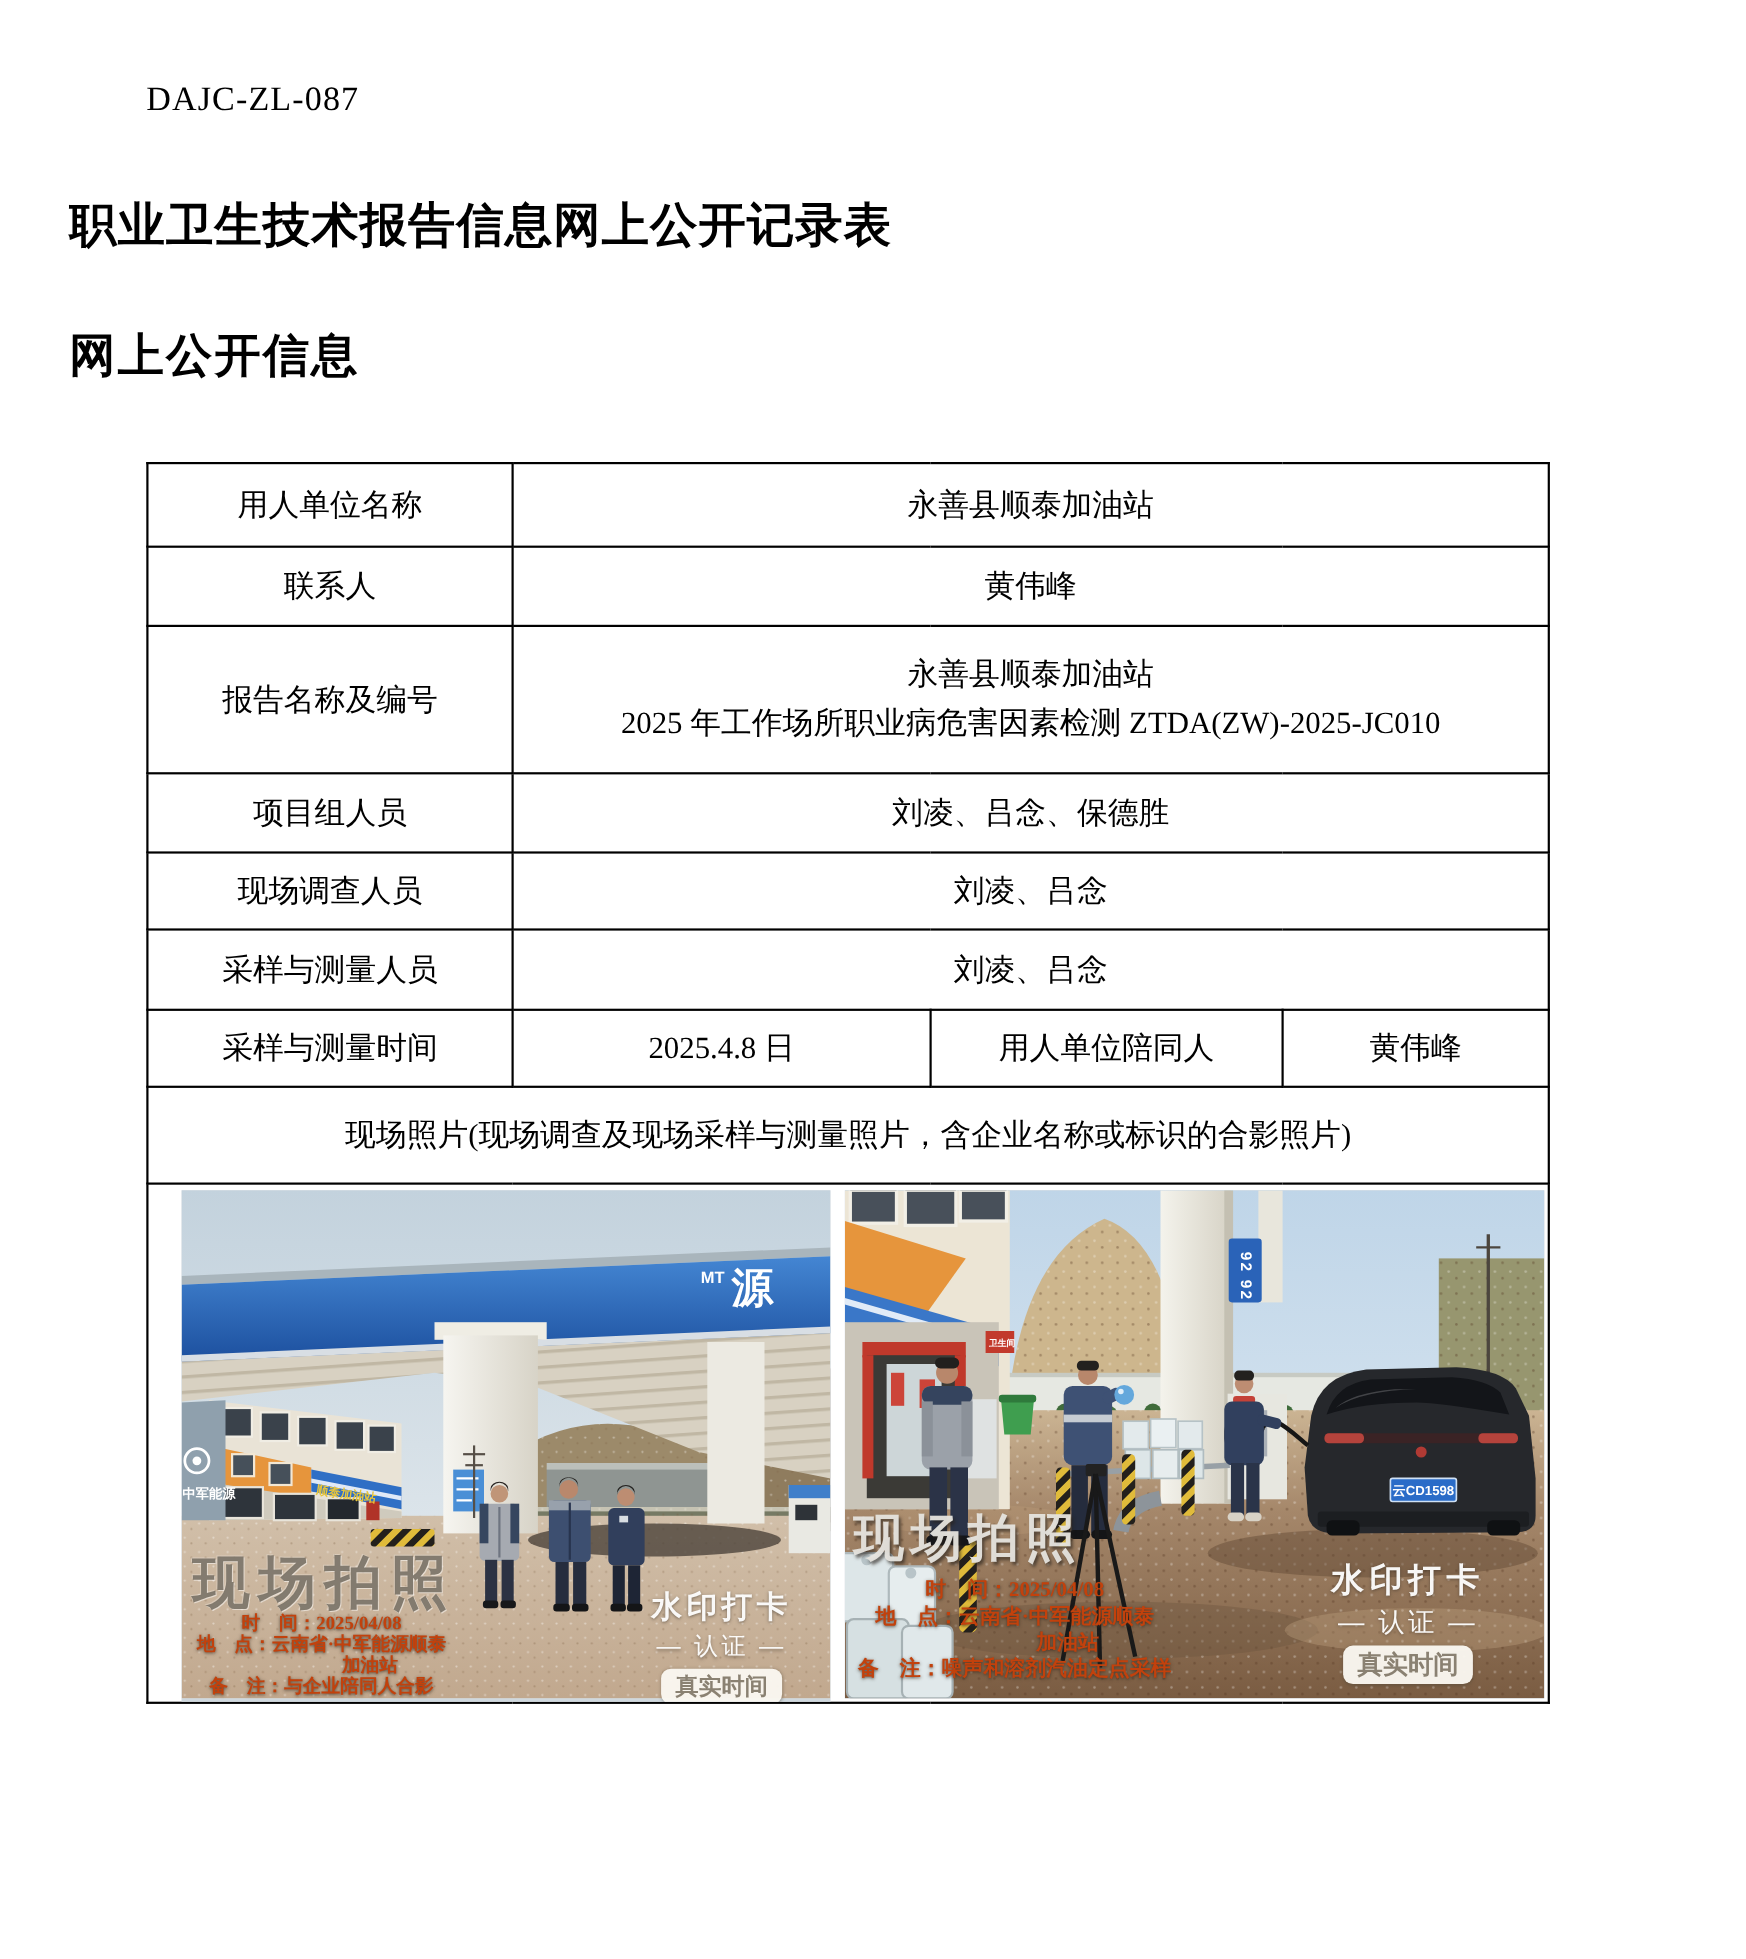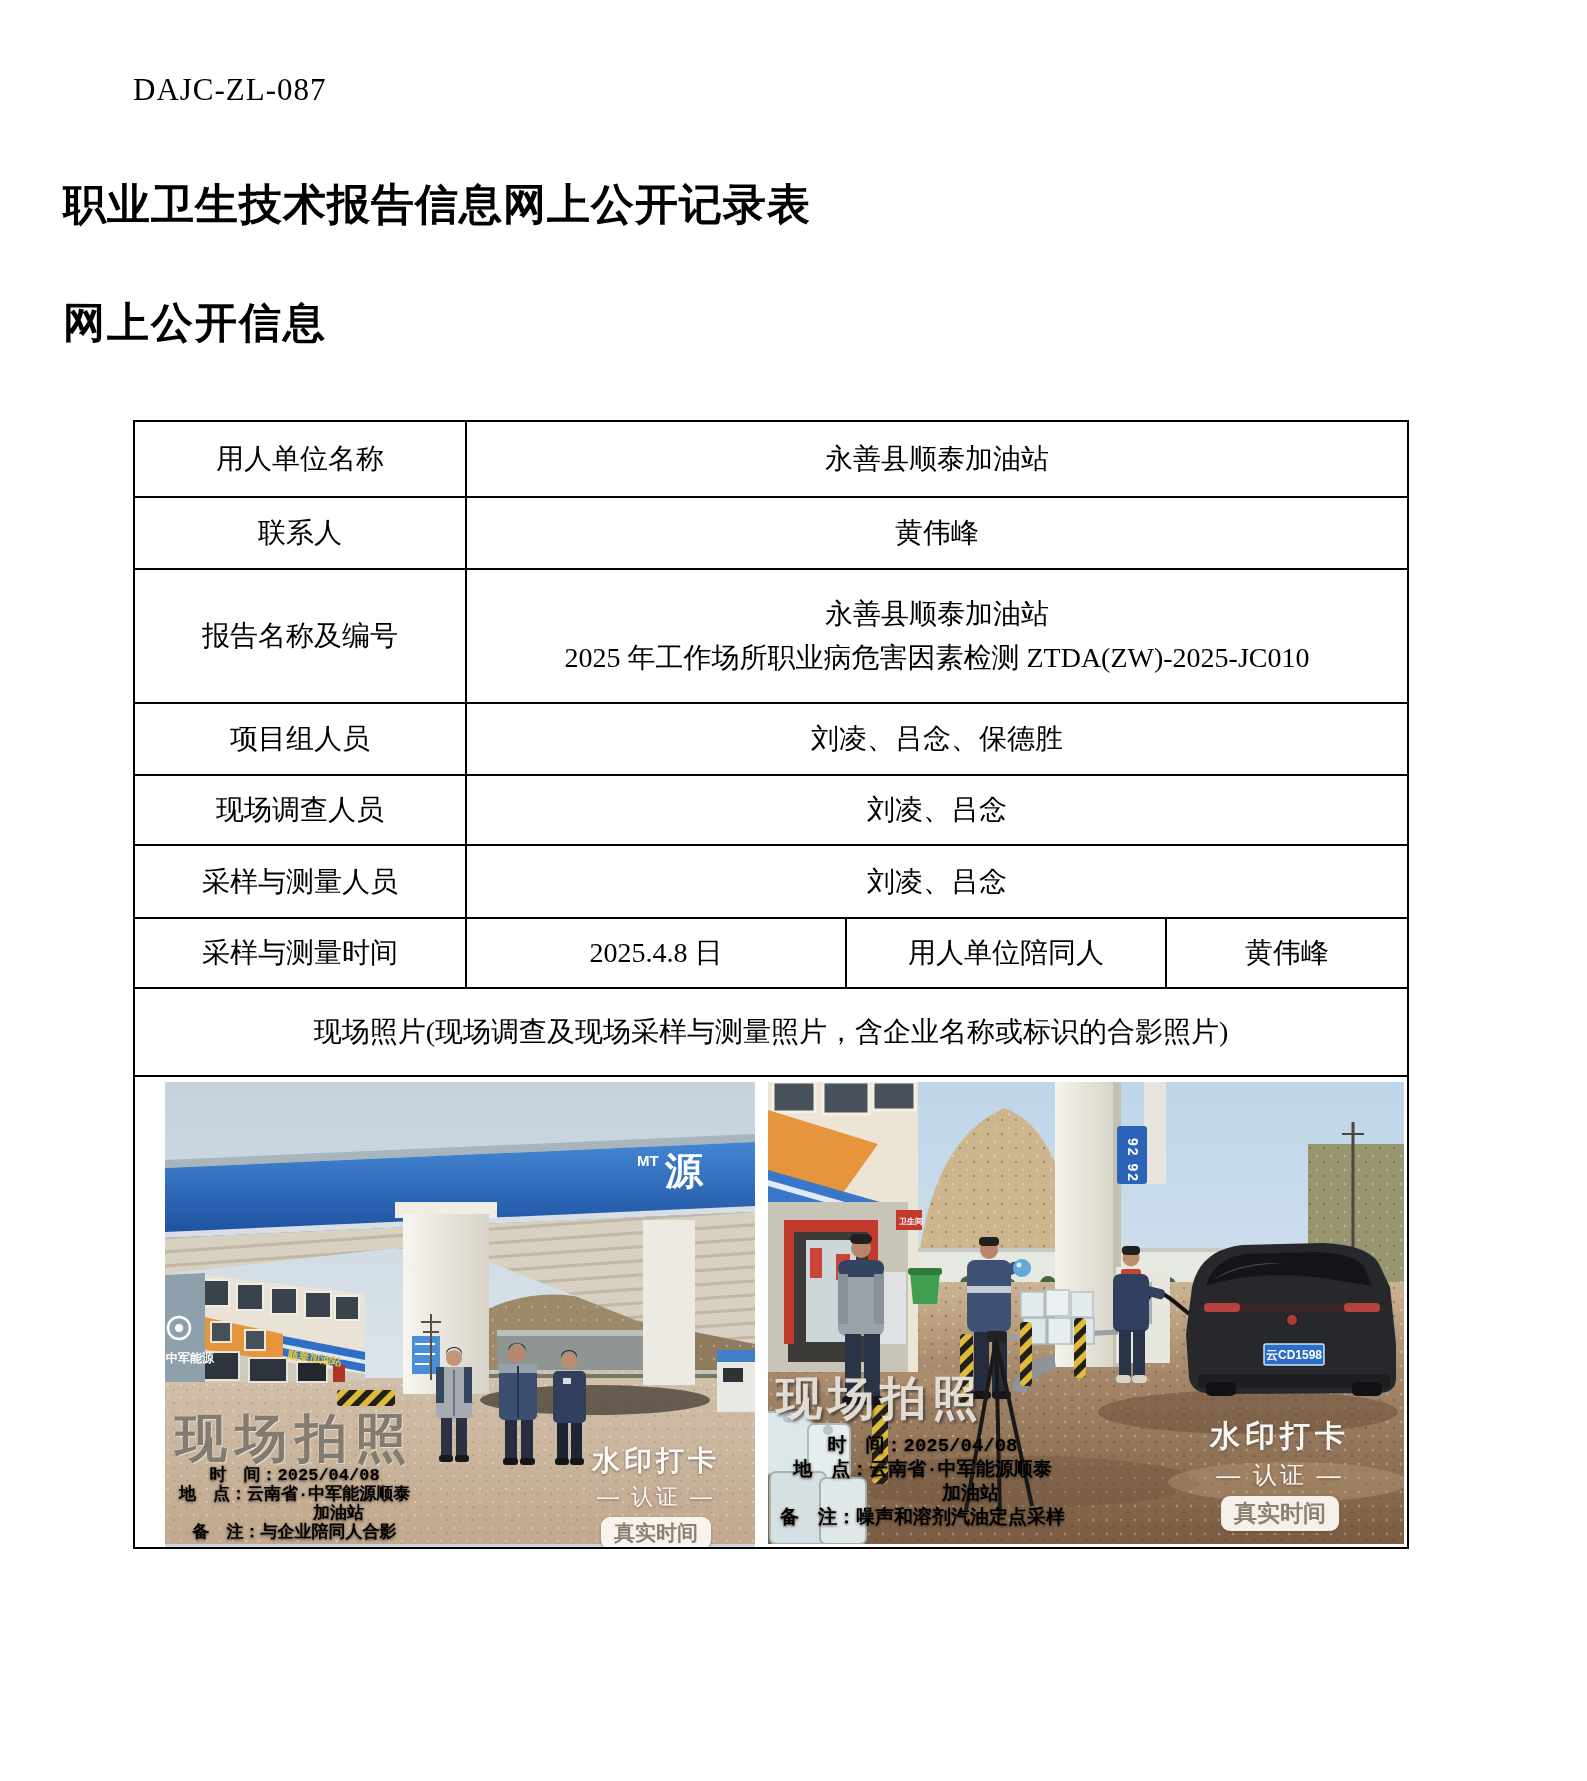--- a/index.html
+++ b/index.html
@@ -18,21 +18,21 @@
   td.photo-cell{position:relative;height:470px;}
   .photo{position:absolute;top:5px;overflow:hidden;background:#cfd8de;}
   .photoL{left:30px;width:590px;height:551px;}
   .photoR{left:633px;width:636px;height:462px;}
   .photo svg{position:absolute;left:0;top:0;}
   .wm-title{position:absolute;font-family:"Liberation Sans","DejaVu Sans",sans-serif;font-weight:900;white-space:nowrap;}
   .photoL .wm-title{left:10px;top:322px;font-size:52px;letter-spacing:8px;color:rgba(122,114,102,.92);
         text-shadow:1px 1px 0 rgba(255,255,255,.5),-1px -1px 0 rgba(255,255,255,.25);}
   .photoR .wm-title{left:8px;top:286px;font-size:46px;letter-spacing:6px;color:rgba(230,228,222,.95);
         text-shadow:2px 2px 3px rgba(40,34,28,.65);}
-  .wm-lines{position:absolute;font-family:Liberation Mono, monospace;font-weight:700;color:#000000;
+  .wm-lines{position:absolute;font-family:Liberation Serif, serif;font-weight:700;color:#c2410c;
         text-shadow:0 1px 3px rgba(55,44,32,.85);white-space:nowrap;}
   .photoL .wm-lines{left:14px;top:384px;font-size:17px;line-height:19px;}
   .photoR .wm-lines{left:12px;top:352px;font-size:19px;line-height:24px;}
   .photoL .indent{padding-left:88px;}
   .photoR .indent{padding-left:96px;}
   .wm-badge{position:absolute;text-align:center;font-family:"Liberation Sans","DejaVu Sans",sans-serif;
         color:rgba(255,255,255,.95);white-space:nowrap;}
   .photoL .wm-badge{right:6px;top:360px;width:186px;}
   .photoR .wm-badge{right:26px;top:334px;width:196px;}
   .wm-badge .b1{font-weight:700;text-shadow:0 1px 3px rgba(60,50,40,.6);}

